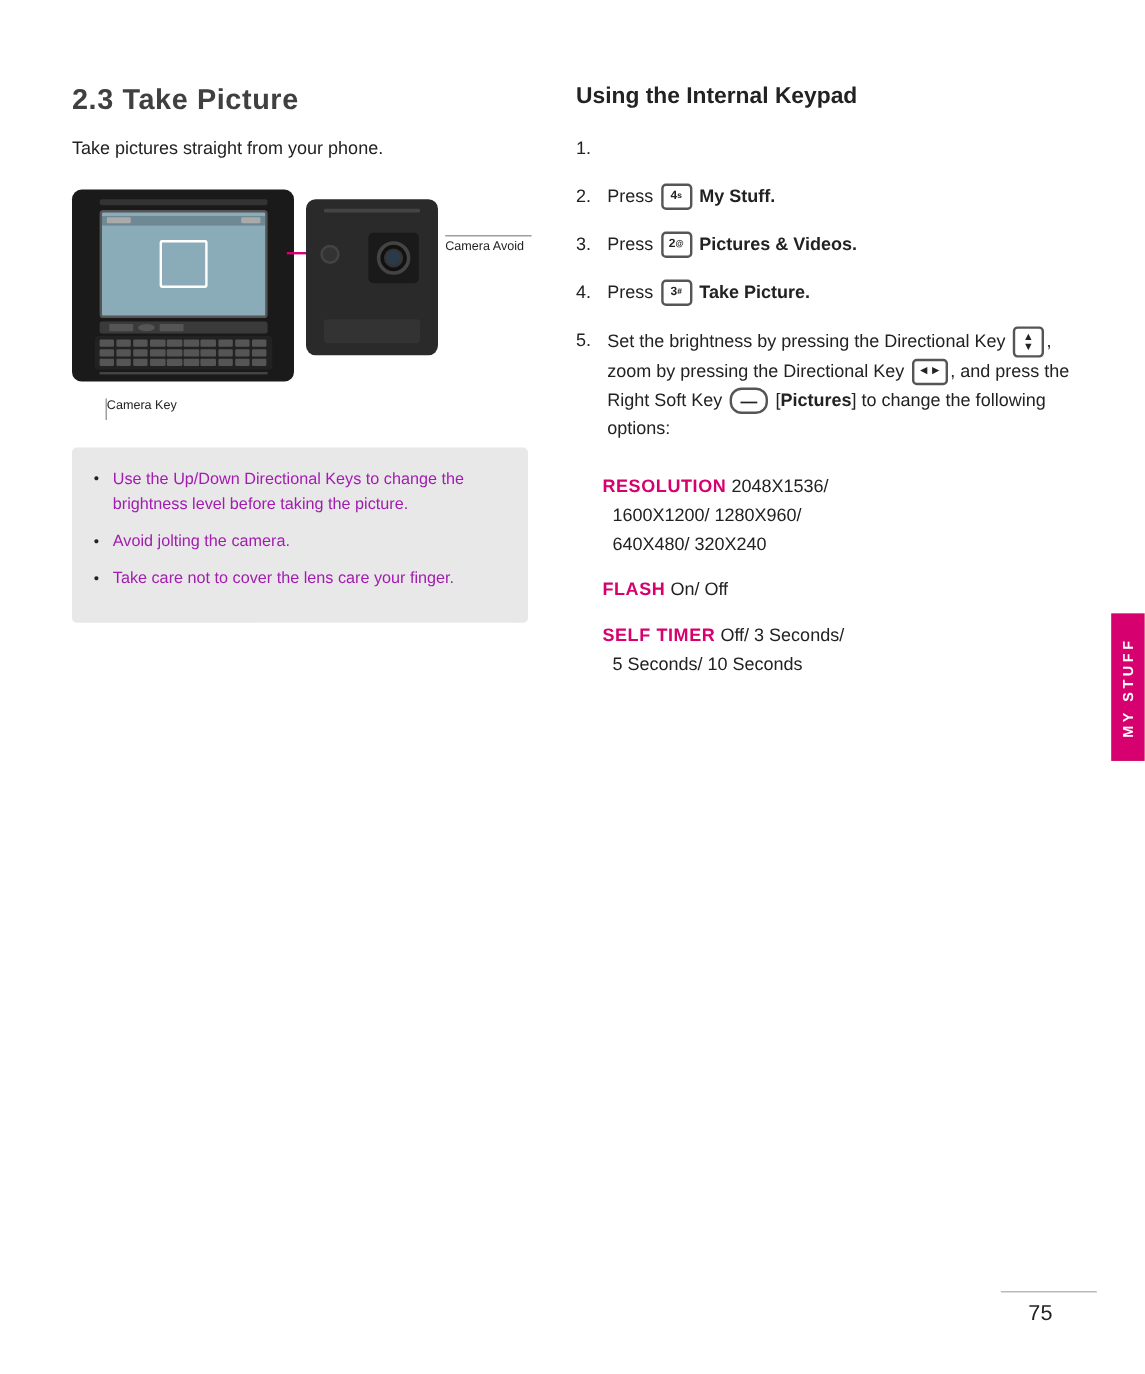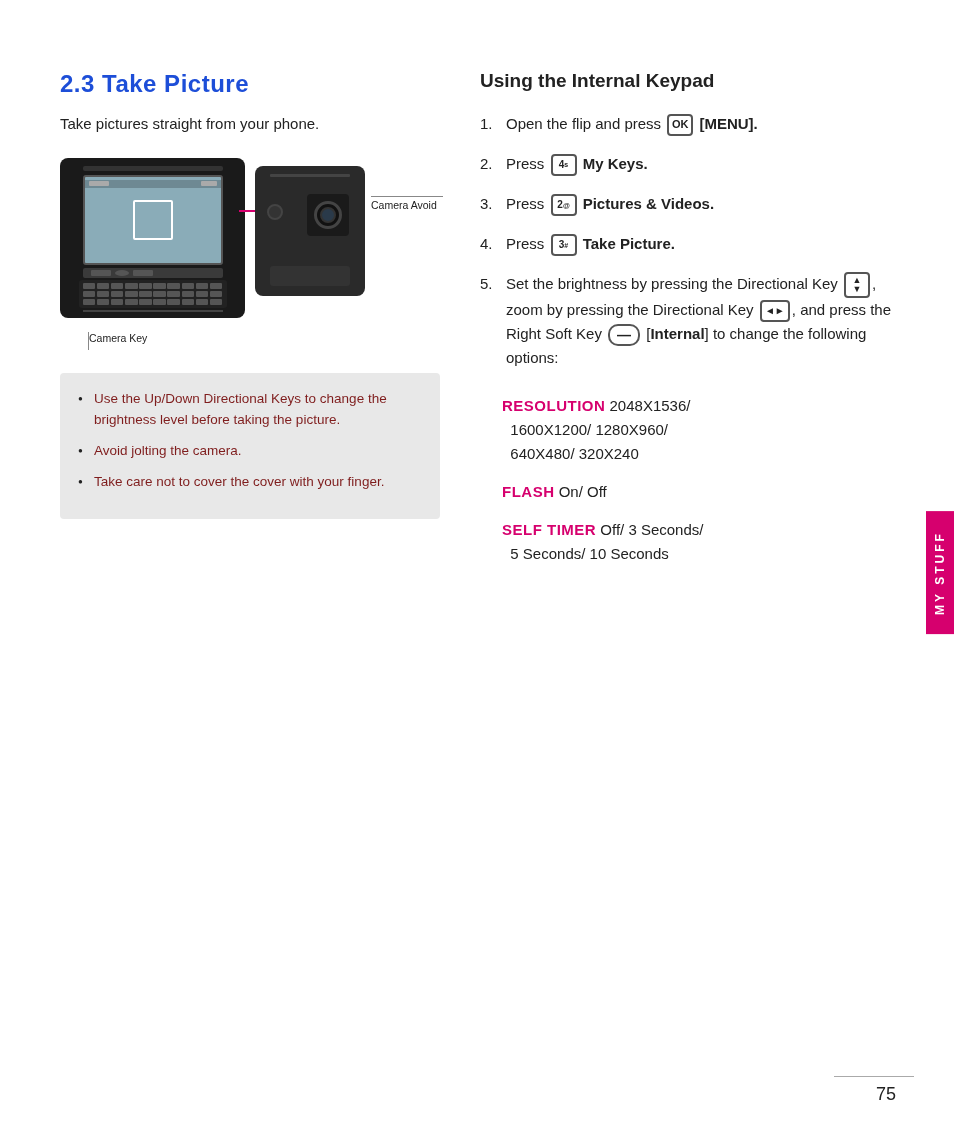--- a/index.html
+++ b/index.html
@@ -20,21 +20,21 @@
       flex-direction: row;
       gap: 40px;
       position: relative;
     }
     
     .left-col {
       width: 380px;
       flex-shrink: 0;
     }
     .section-title {
-      color: #1d4ed8;
+      color: #404040;
       font-size: 24px;
       font-weight: bold;
       margin-bottom: 14px;
       letter-spacing: 0.5px;
     }
     .section-desc {
       font-size: 15px;
       line-height: 1.6;
       margin-bottom: 22px;
       color: #222;
@@ -100,21 +100,21 @@
       font-weight: bold;
       margin-bottom: 12px;
     }
     .tips-list {
       list-style: none;
       padding: 0;
     }
     .tips-list li {
       font-size: 13.5px;
       line-height: 1.55;
-      color: #7f1d1d;
+      color: #a21caf;
       margin-bottom: 10px;
       padding-left: 16px;
       position: relative;
     }
     .tips-list li::before {
       content: '●';
       position: absolute;
       left: 0;
       top: 0;
       font-size: 8px;
@@ -265,21 +265,21 @@
       color: #fff;
       font-size: 12px;
       font-weight: bold;
       letter-spacing: 3px;
       text-transform: uppercase;
     }
     
     .page-number {
       position: absolute;
       bottom: 40px;
-      right: 58px;
+      right: 77px;
       font-size: 18px;
       color: #222;
       font-weight: normal;
     }
     
     .page-divider {
       position: absolute;
       bottom: 68px;
       right: 40px;
       width: 80px;
@@ -389,39 +389,36 @@
           <div style="width:72px;height:1px;background:#888;margin-bottom:2px;"></div>
           <div style="font-size:10.5px;color:#222;white-space:nowrap;">Camera Avoid</div>
         </div>
       </div>
     </div>
 
     <div class="tips-box" style="margin-top:55px;">
       <ul class="tips-list">
         <li>Use the Up/Down Directional Keys to change the brightness level before taking the picture.</li>
         <li>Avoid jolting the camera.</li>
-        <li>Take care not to cover the cover with your finger.</li>
+        <li>Take care not to cover the lens care your finger.</li>
       </ul>
     </div>
   </div>
 
   <div class="right-col">
     <div class="keypad-title">Using the Internal Keypad</div>
 
     <div class="step">
       <span class="step-num">1.</span>
-      <span class="step-text">
-        Open the flip and press <span class="key-icon">OK</span> <strong>[MENU].</strong>
-      </span>
     </div>
 
     <div class="step">
       <span class="step-num">2.</span>
       <span class="step-text">
-        Press <span class="key-icon-sm">4<sup style="font-size:7px;">s</sup></span> <strong>My Keys.</strong>
+        Press <span class="key-icon-sm">4<sup style="font-size:7px;">s</sup></span> <strong>My Stuff.</strong>
       </span>
     </div>
 
     <div class="step">
       <span class="step-num">3.</span>
       <span class="step-text">
         Press <span class="key-icon-sm">2<sup style="font-size:7px;">@</sup></span> <strong>Pictures &amp; Videos.</strong>
       </span>
     </div>
 
@@ -439,21 +436,21 @@
         <span class="dir-key-ud">
           <span style="font-size:9px;line-height:1;">▲</span>
           <span style="font-size:9px;line-height:1;">▼</span>
         </span>,
         zoom by pressing the Directional Key
         <span class="dir-key-lr">◄►</span>, and
         press the Right Soft Key
         <span class="key-icon-round" style="width:32px;">
           <span style="font-size:14px;font-weight:bold;">—</span>
         </span>
-        [<strong>Internal</strong>] to change the following options:
+        [<strong>Pictures</strong>] to change the following options:
       </span>
     </div>
 
     <div class="options-block" style="padding-left: 22px; margin-top:24px;">
       <div class="option-row">
         <span class="option-label">RESOLUTION</span>
         <span class="option-values">  2048X1536/<br>&nbsp;&nbsp;1600X1200/ 1280X960/<br>&nbsp;&nbsp;640X480/ 320X240</span>
       </div>
       <div class="option-row">
         <span class="option-label">FLASH</span>

